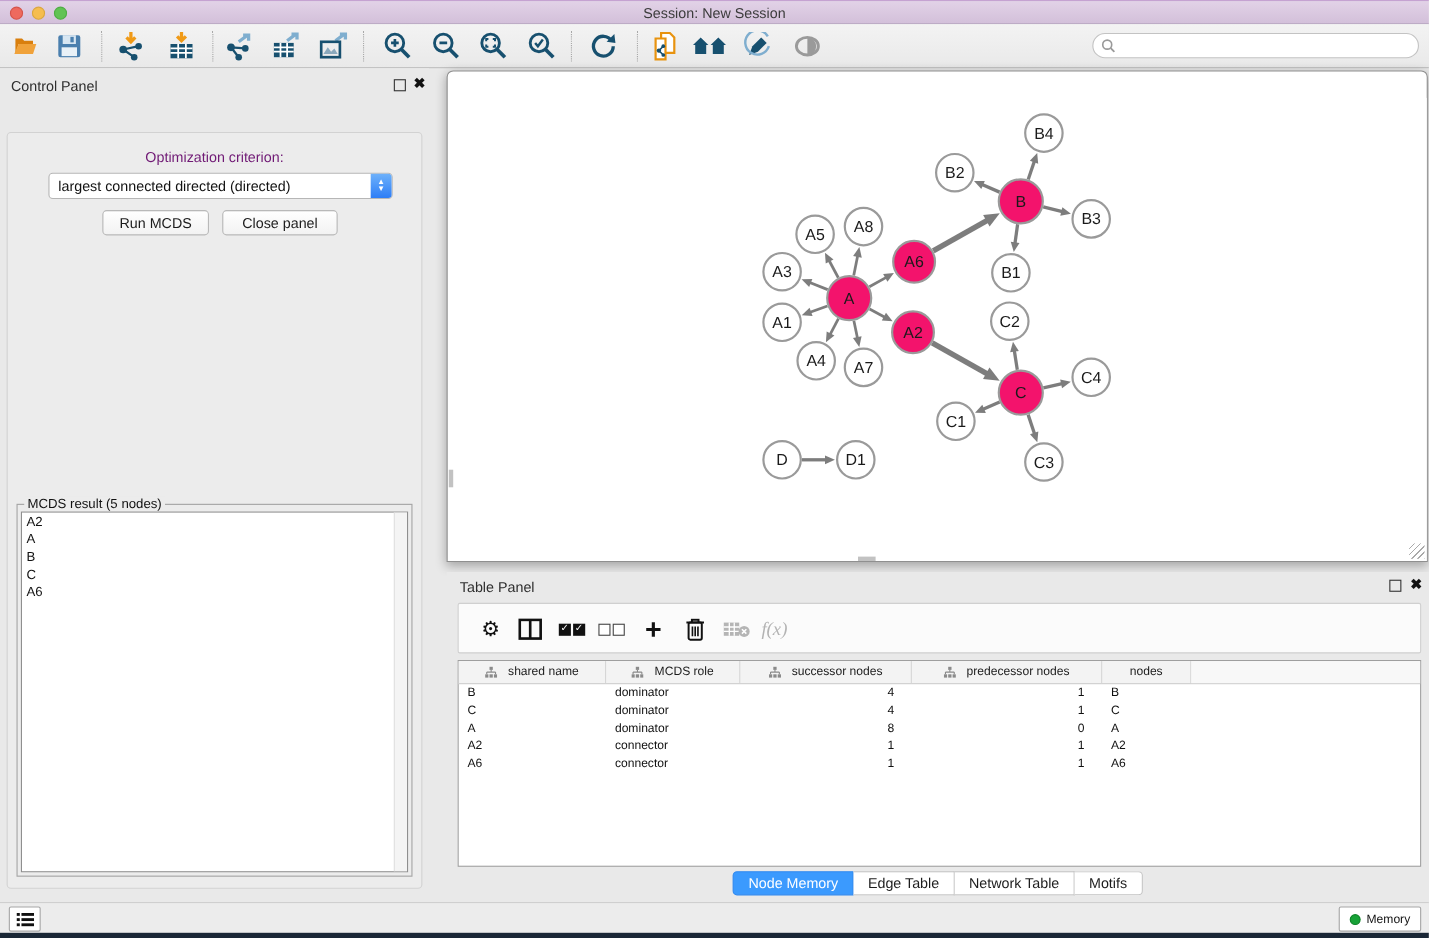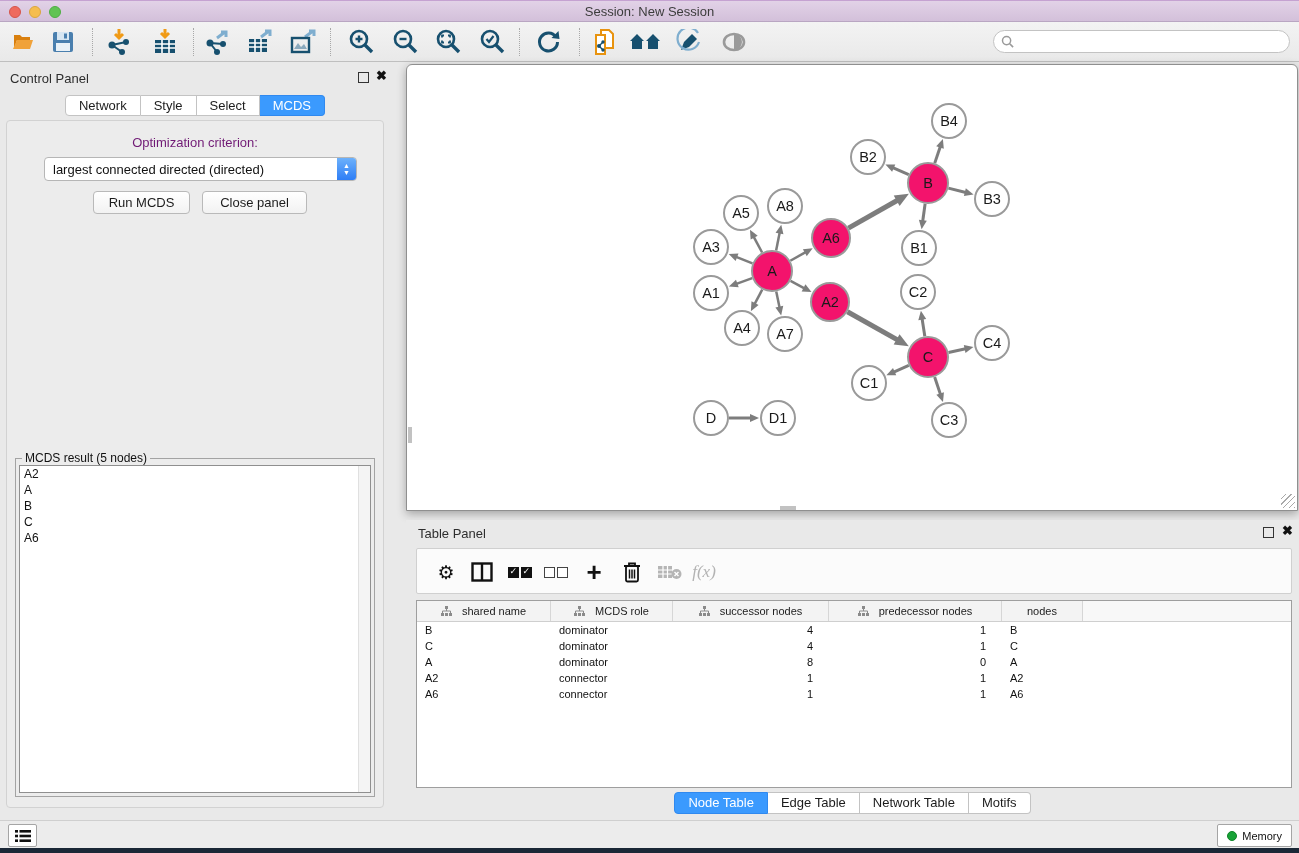--- a/index.html
+++ b/index.html
@@ -233,26 +233,20 @@
         <path d="M9.4 9.4L13 13" stroke="#9a9a9a" stroke-width="1.8"></path>
       </svg>
     <input type="text" placeholder="" style="">
   </div>
 </div>
 
 <div id="control-panel" class="abs">
   <div id="cp-header">Control Panel</div>
   <div class="panel-float" style="left:358px"></div>
   <div class="panel-close" style="left:376px">✖</div>
-  <div id="cp-tabs">
-      <div class="seg-tab">Network</div>
-      <div class="seg-tab">Style</div>
-      <div class="seg-tab">Select</div>
-      <div class="seg-tab active">MCDS</div>
-    </div>
   <div id="cp-body">
     <div id="opt-label">Optimization criterion:</div>
     <div id="criterion-select">
       <div class="val">largest connected directed (directed)</div>
       <div class="stepper">
           <span>▲</span>
           <span>▼</span>
         </div>
     </div>
     <div id="run-btn" class="cp-btn">Run MCDS</div>
@@ -486,21 +480,21 @@
         <div class="tr">
           <div class="td" style="width: 134px; text-align: left; padding: 0px 0px 0px 8px;">A6</div>
           <div class="td" style="width: 122px; text-align: left; padding: 0px 0px 0px 8px;">connector</div>
           <div class="td" style="width: 156px; text-align: right; padding: 0px 16px 0px 0px;">1</div>
           <div class="td" style="width: 173px; text-align: right; padding: 0px 16px 0px 0px;">1</div>
           <div class="td" style="width: 81px; text-align: left; padding: 0px 0px 0px 8px;">A6</div>
         </div>
       </div>
   </div>
   <div id="table-tabs">
-      <div class="seg-tab active">Node Table</div>
+      <div class="seg-tab active">Node Memory</div>
       <div class="seg-tab">Edge Table</div>
       <div class="seg-tab">Network Table</div>
       <div class="seg-tab">Motifs</div>
     </div>
 </div>
 
 <div id="status-bar" class="abs">
   <div id="console-btn">
     <svg class="icon" width="16" height="14" viewBox="0 0 16 14">
         <rect x="0" y="1" width="3" height="2.6" fill="#111"></rect>

